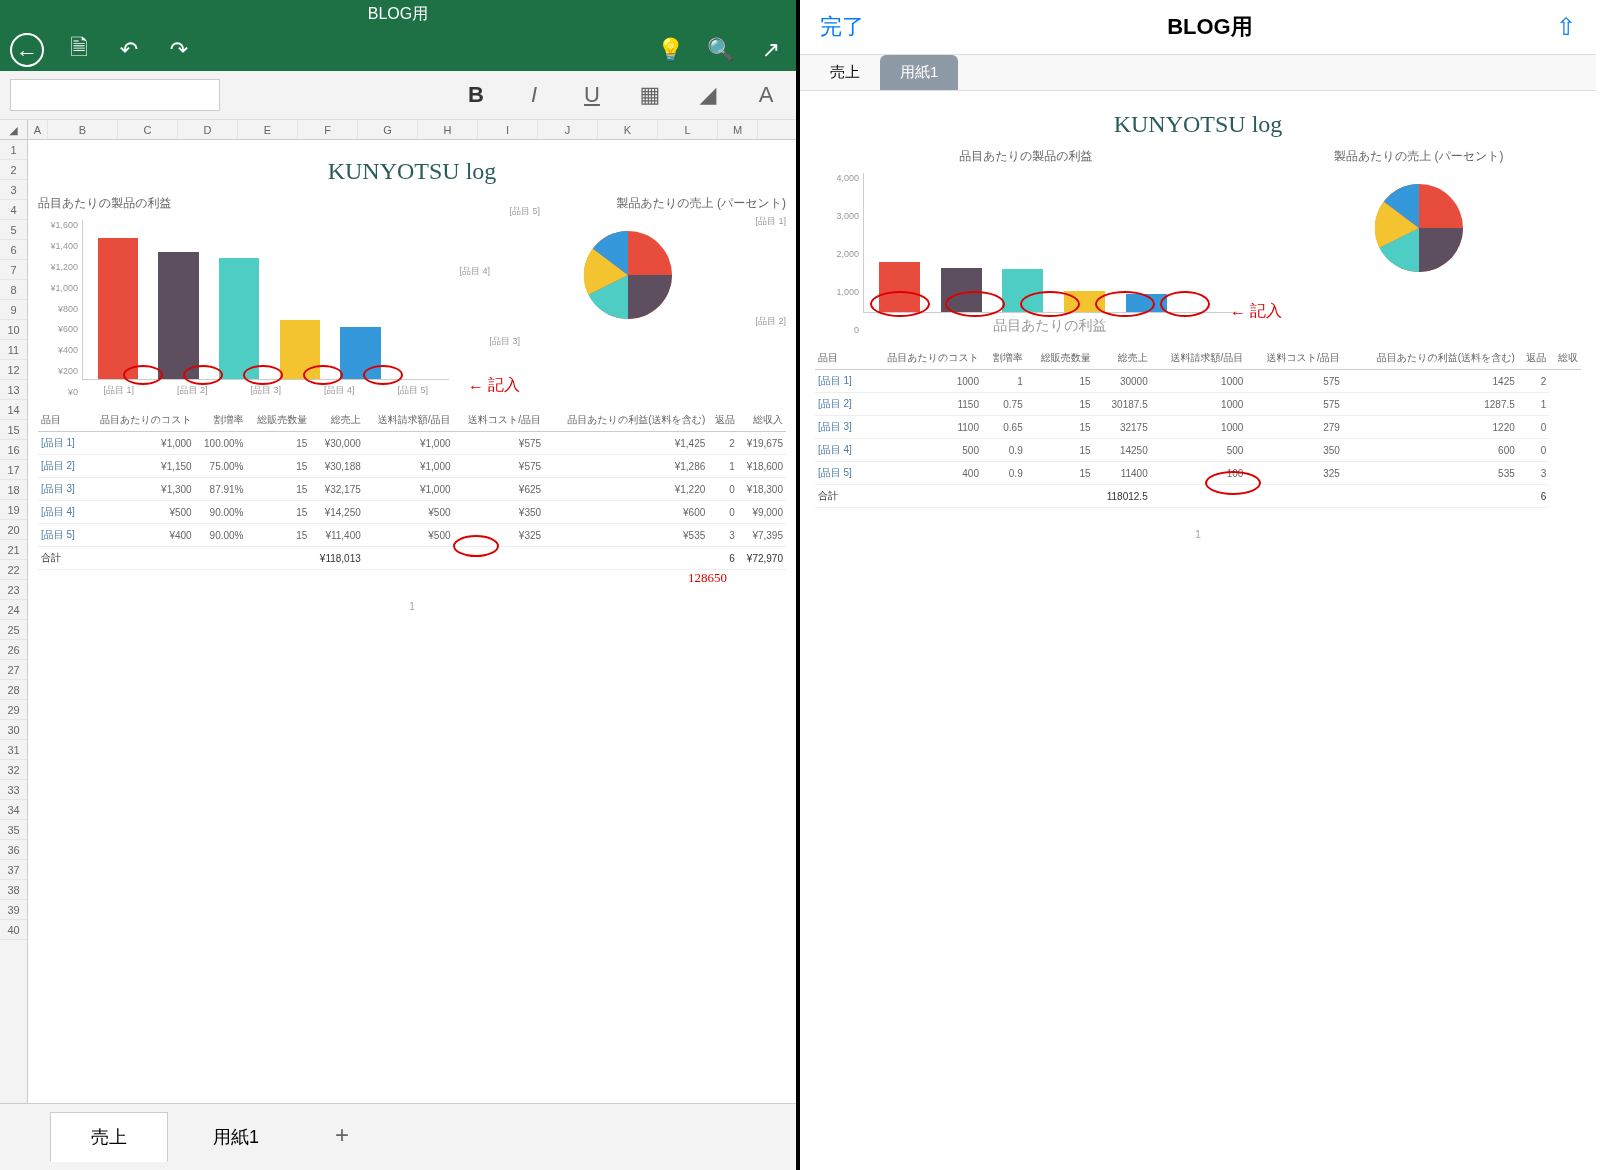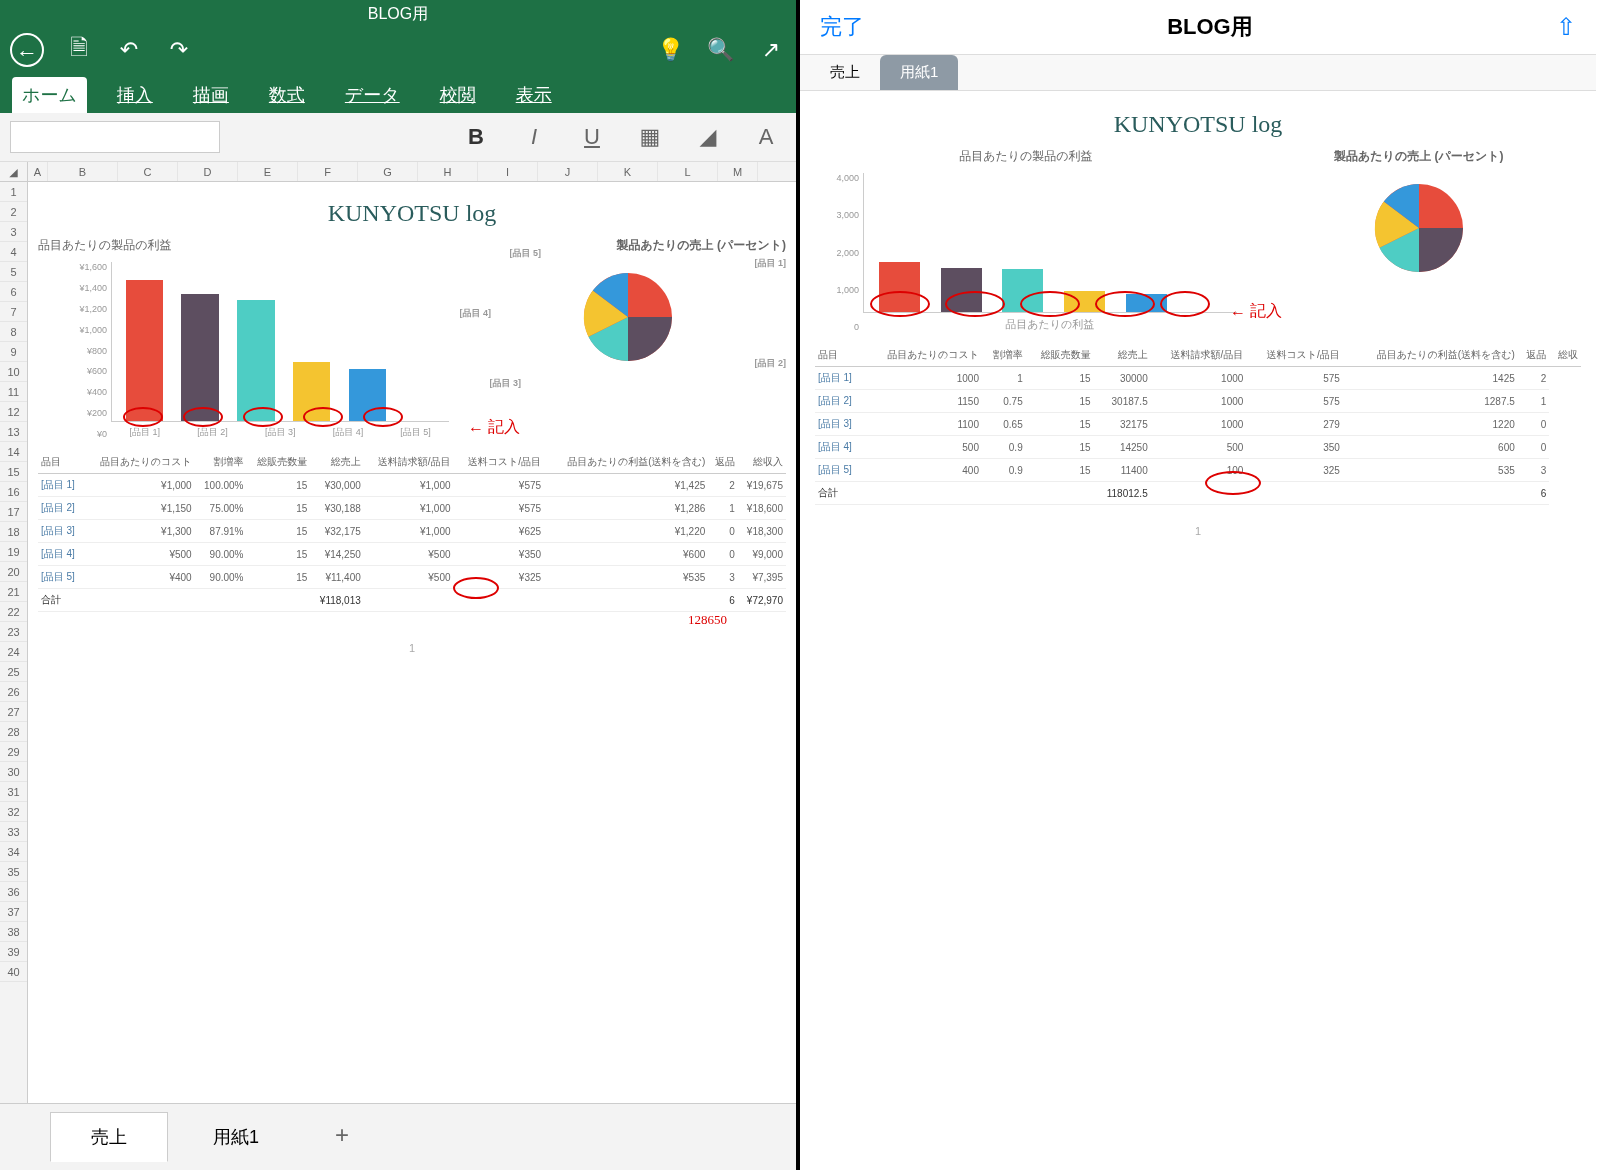--- a/index.html
+++ b/index.html
@@ -44,21 +44,21 @@
 .num-share { color: #007aff; font-size: 24px; cursor: pointer; }
 .num-tabs { display: flex; padding: 0 10px; border-bottom: 1px solid #ddd; background: #f8f8f8; }
 .num-tab { padding: 8px 20px; font-size: 15px; cursor: pointer; border-top-left-radius: 6px; border-top-right-radius: 6px; }
 .num-tab.active { background: #8e9aa5; color: #fff; }
 .num-content { flex: 1; padding: 10px 15px; overflow: hidden; }
 
 
 .doc-title { text-align: center; font-size: 24px; color: #2a5c5c; font-family: serif; margin: 10px 0; }
 .charts { display: flex; gap: 20px; margin-bottom: 12px; }
 .bar-chart { flex: 1.3; }
-.pie-chart { flex: 1; position: relative; font-weight: bold; }
+.pie-chart { flex: 1; position: relative; }
 .chart-title { font-size: 12px; color: #666; margin-bottom: 8px; }
 .bar-area { position: relative; height: 160px; border-left: 1px solid #ccc; border-bottom: 1px solid #ccc; display: flex; align-items: flex-end; gap: 6%; padding: 0 4%; }
 .bar-area .bar { width: 12%; }
 .y-labels { position: absolute; left: -48px; top: 0; bottom: 0; display: flex; flex-direction: column; justify-content: space-between; font-size: 9px; color: #999; text-align: right; width: 44px; }
 .x-labels { display: flex; justify-content: space-around; font-size: 9px; color: #999; margin-top: 4px; }
 .pie-svg { width: 110px; height: 110px; margin: 0 auto; display: block; }
 .pie-labels span { position: absolute; font-size: 9px; color: #999; }
 
 
 .dt { width: 100%; font-size: 10px; border-collapse: collapse; margin-top: 10px; }
@@ -80,29 +80,20 @@
     <div class="xl-title">BLOG用</div>
     <div class="xl-toolbar">
       <div class="icn back">←</div>
       <div class="icn">🗎</div>
       <div class="icn">↶</div>
       <div class="icn">↷</div>
       <div style="flex:1"></div>
       <div class="icn">💡</div>
       <div class="icn">🔍</div>
       <div class="icn">↗</div>
-    </div>
-    <div class="xl-tabs">
-      <div class="xl-tab active">ホーム</div>
-      <div class="xl-tab">挿入</div>
-      <div class="xl-tab">描画</div>
-      <div class="xl-tab">数式</div>
-      <div class="xl-tab">データ</div>
-      <div class="xl-tab">校閲</div>
-      <div class="xl-tab">表示</div>
     </div>
   </div>
   <div class="xl-fmt">
     <div class="xl-namebox"></div>
     <div style="flex:1"></div>
     <div class="btn" style="font-weight:bold;color:#333">B</div>
     <div class="btn" style="font-style:italic">I</div>
     <div class="btn" style="text-decoration:underline">U</div>
     <div class="btn">▦</div>
     <div class="btn">◢</div>
@@ -166,21 +157,21 @@
           <div style="width: 60px;">J</div>
           <div style="width: 60px;">K</div>
           <div style="width: 60px;">L</div>
           <div style="width: 40px;">M</div>
         </div>
       <div class="xl-content">
         <div class="doc-title">KUNYOTSU log</div>
         <div class="charts">
           <div class="bar-chart">
             <div class="chart-title">品目あたりの製品の利益</div>
-            <div style="position:relative;margin-left:73px">
+            <div style="position:relative;margin-left:44px">
               <div class="y-labels">
                   <span>¥1,600</span>
                   <span>¥1,400</span>
                   <span>¥1,200</span>
                   <span>¥1,000</span>
                   <span>¥800</span>
                   <span>¥600</span>
                   <span>¥400</span>
                   <span>¥200</span>
                   <span>¥0</span>
@@ -352,21 +343,21 @@
               <span>1,000</span>
               <span>0</span>
             </div>
           <div class="bar-area" style="height:140px">
             <div class="bar" style="height:36%;background:#e74c3c"></div>
             <div class="bar" style="height:32%;background:#5d4e60"></div>
             <div class="bar" style="height:31%;background:#4ecdc4"></div>
             <div class="bar" style="height:15%;background:#f4c430"></div>
             <div class="bar" style="height:13%;background:#3498db"></div>
           </div>
-          <div style="text-align:center;font-size:11px;color:#999;margin-top:4px">品目あたりの利益</div>
+          <div style="text-align:center;font-size:14px;color:#999;margin-top:4px">品目あたりの利益</div>
         </div>
       </div>
       <div class="pie-chart">
         <div class="chart-title" style="text-align:center">製品あたりの売上 (パーセント)</div>
         <svg class="pie-svg" viewBox="0 0 100 100">
           <circle r="40" cx="50" cy="50" fill="#e74c3c"></circle>
           <path d="M50,50 L90,50 A40,40 0 0,1 50,90 Z" fill="#5d4e60"></path>
           <path d="M50,50 L50,90 A40,40 0 0,1 14,68 Z" fill="#4ecdc4"></path>
           <path d="M50,50 L14,68 A40,40 0 0,1 18,26 Z" fill="#f4c430"></path>
           <path d="M50,50 L18,26 A40,40 0 0,1 50,10 Z" fill="#3498db"></path>

